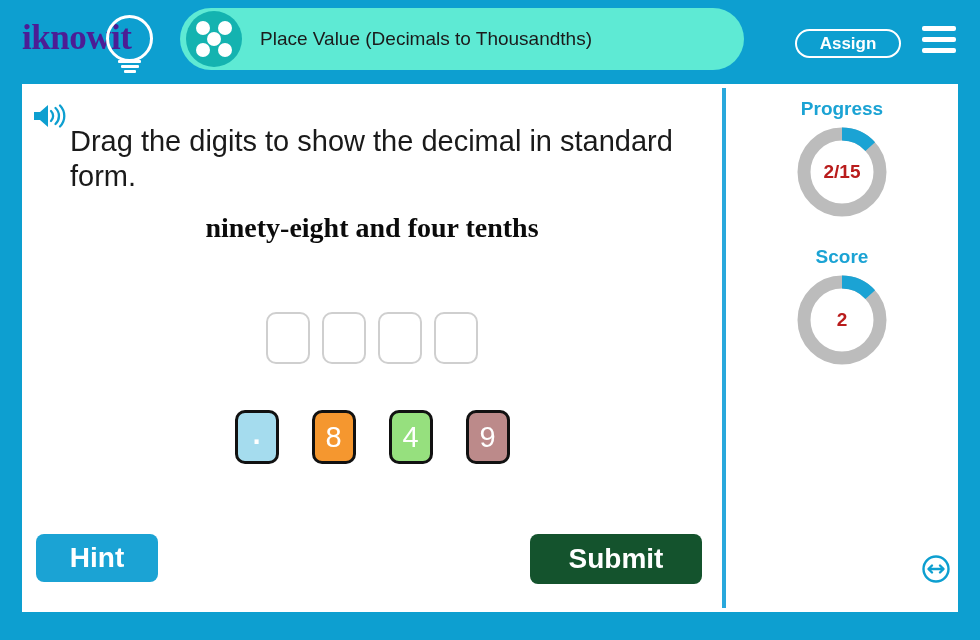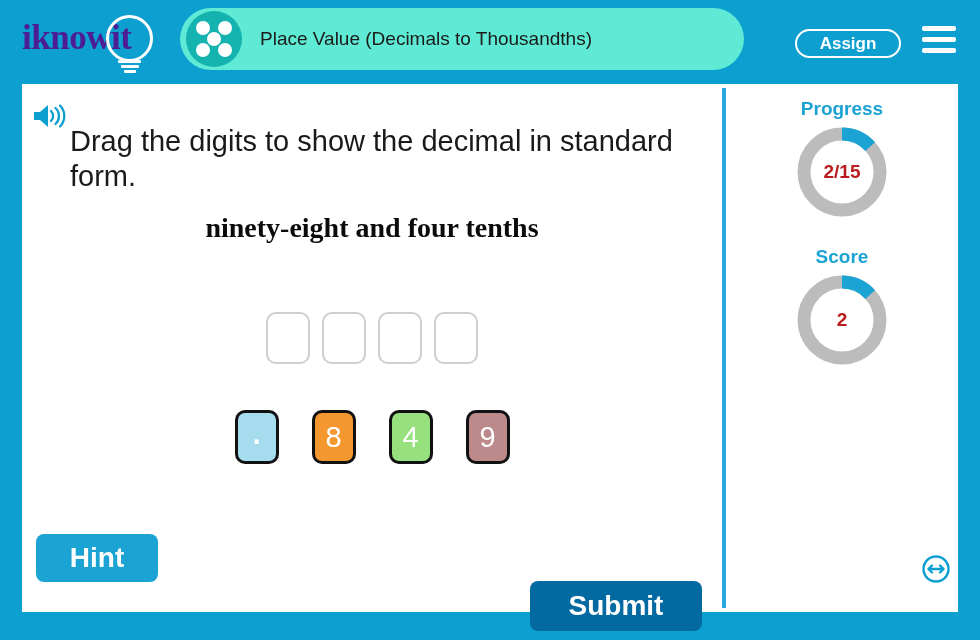--- a/index.html
+++ b/index.html
@@ -417,21 +417,21 @@
       </div>
       <div class="tile" style="background: rgb(150, 224, 126);">
         <span>4</span>
       </div>
       <div class="tile" style="background: rgb(188, 138, 138);">
         <span>9</span>
       </div>
     </div>
 
     <div class="hint-btn" style="background: rgb(27, 163, 212);">Hint</div>
-    <div class="submit-btn" style="background: #0369a1; margin-top: 47px;">Submit</div>
+    <div class="submit-btn" style="background: #14532d;">Submit</div>
 
     <div class="panel">
 
       <div class="meter progress">
         <div class="meter-label">Progress</div>
         <div class="donut">
           <svg width="96" height="96" viewBox="0 0 96 96" aria-hidden="true">
             <circle cx="48" cy="48" r="38" fill="none" stroke="#bcbcbc" stroke-width="13"></circle>
             <circle class="arc" cx="48" cy="48" r="38" fill="none" stroke="#1ba3d4" stroke-width="13" transform="rotate(-90 48 48)" stroke-dasharray="31.755218542485625 238.76104167282426"></circle>
           </svg>

